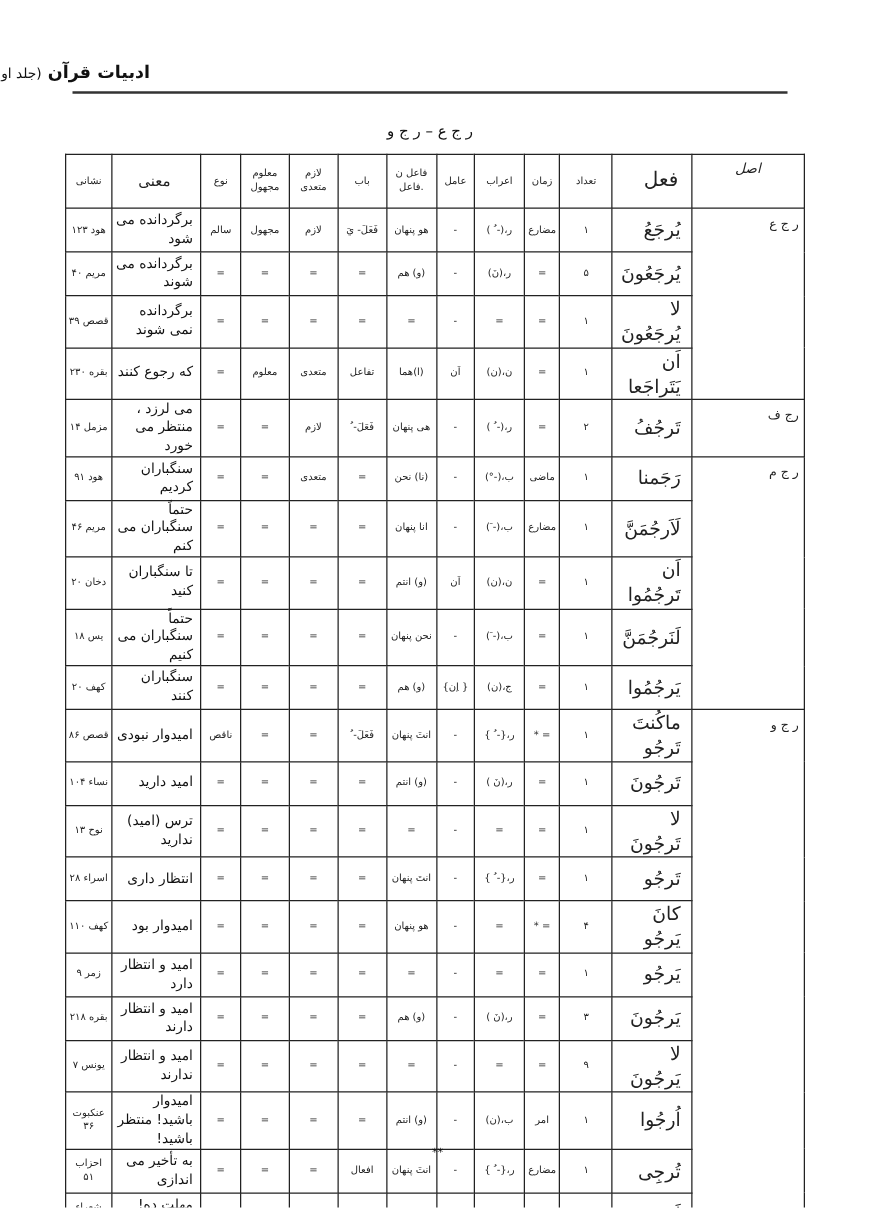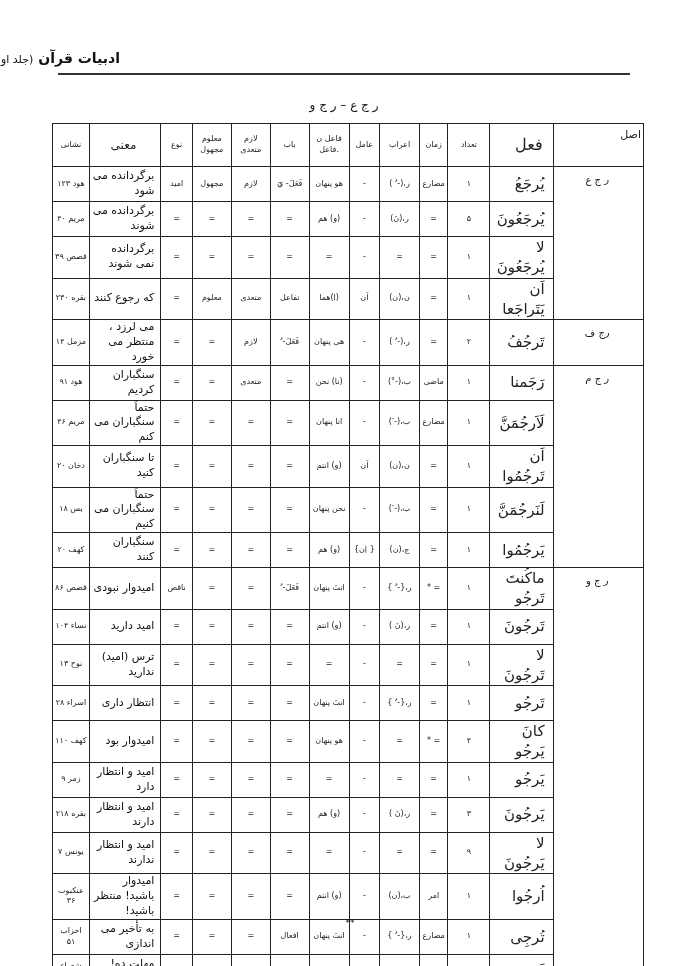--- a/index.html
+++ b/index.html
@@ -5,25 +5,25 @@
   html,body{margin:0;padding:0;background:#fff;}
   body{width:700px;height:966px;position:relative;font-family:"DejaVu Sans",sans-serif;color:#111;overflow:hidden;}
   .header{position:absolute;left:60px;top:44px;width:570px;height:26px;direction:rtl;}
   .header .title{position:absolute;right:510px;top:6px;font-size:14px;font-weight:bold;white-space:nowrap;}
   .header .sub{font-size:11px;font-weight:normal;}
   .rule{position:absolute;left:58px;top:73px;width:572px;height:2px;background:#333;}
   .section-title{position:absolute;left:0;width:688px;top:98px;text-align:center;font-size:12px;direction:rtl;}
   table.verbs{position:absolute;left:52px;top:123px;width:592px;border-collapse:collapse;direction:rtl;table-layout:fixed;}
   table.verbs td, table.verbs th{border:1px solid #222;padding:0 2px;text-align:center;vertical-align:middle;font-size:8px;line-height:1.35;color:#222;font-weight:normal;}
   table.verbs th{height:38px;font-size:8px;}
-  table.verbs th.asl{vertical-align:top;text-align:right;padding-top:4px;font-size:11px;}
+  table.verbs th.asl{vertical-align:top;text-align:center;padding-top:4px;font-size:11px;font-style:italic;}
   table.verbs th.verb{font-size:16px;text-align:right;padding-right:10px;font-family:Liberation Serif, serif;}
   table.verbs th.meaning{font-size:12px;text-align:right;padding-right:24px;}
   table.verbs tr.row td{height:34px;}
-  table.verbs td.asl{vertical-align:top;padding-top:6px;padding-right:4px;font-size:10px;border-bottom:1px solid #222;}
+  table.verbs td.asl{vertical-align:top;text-align:right;padding-top:6px;padding-right:4px;font-size:10px;border-bottom:1px solid #222;}
   table.verbs td.verb{font-size:15px;text-align:right;padding-right:8px;}
   table.verbs td.meaning{font-size:11px;text-align:right;padding-right:6px;color:#111;}
   table.verbs td.ref{font-size:8px;}
   .footer{position:absolute;left:0;width:700px;top:918px;text-align:center;font-size:9px;}
 </style>
 </head>
 <body>
 
 <div class="header">
   <div class="title">
@@ -75,21 +75,21 @@
         <td class="asl" rowspan="4">ر ج ع</td>
         <td class="verb">يُرجَعُ</td>
         <td>۱</td>
         <td>مضارع</td>
         <td>ر،(- ُ )</td>
         <td>-</td>
         <td>هو پنهان</td>
         <td>فَعَلَ- يَ</td>
         <td>لازم</td>
         <td>مجهول</td>
-        <td>امید</td>
+        <td>سالم</td>
         <td class="meaning">برگردانده می شود</td>
         <td class="ref">هود ۱۲۳</td>
       </tr>
       <tr class="row">
         <td class="verb">يُرجَعُونَ</td>
         <td>۵</td>
         <td>=</td>
         <td>ر،(نَ)</td>
         <td>-</td>
         <td>(و) هم</td>

